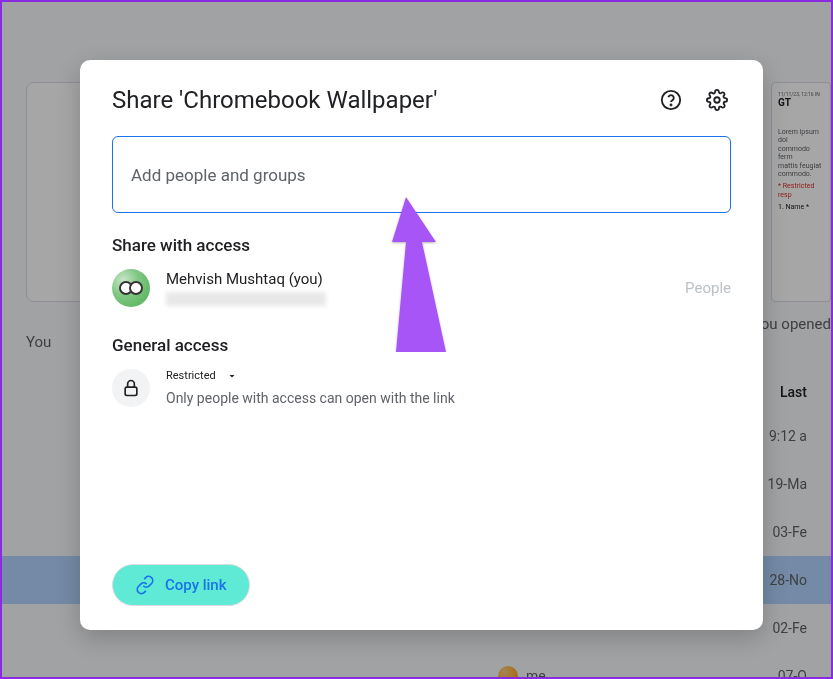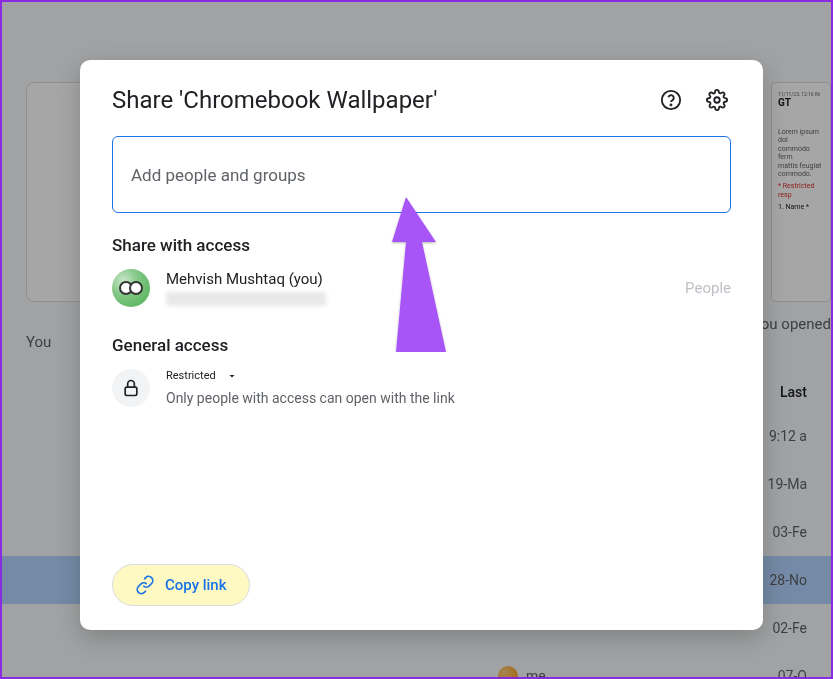--- a/index.html
+++ b/index.html
@@ -37,21 +37,21 @@
     .person-email { width: 160px; height: 14px; background: #e8e8e8; border-radius: 2px; filter: blur(2px); }
     .person-role { font-size: 15px; color: #bdc1c6; }
     .general-section { margin-bottom: auto; }
     .access-row { display: flex; align-items: flex-start; gap: 16px; }
     .access-icon-wrap { width: 38px; height: 38px; border-radius: 50%; background: #f1f3f4; display: flex; align-items: center; justify-content: center; }
     .access-details { display: flex; flex-direction: column; gap: 8px; }
     .access-select { display: flex; align-items: center; gap: 10px; cursor: pointer; }
     .access-label { font-size: 11px; color: #202124; }
     .access-desc { font-size: 14px; color: #5f6368; }
     .modal-footer { display: flex; justify-content: space-between; align-items: center; margin-top: 24px; }
-    .copy-link-btn { display: flex; align-items: center; gap: 10px; border: 1px solid #dadce0; border-radius: 22px; height: 42px; padding: 0 22px; background: #fef9c3; cursor: pointer; color: #1a73e8; font-size: 15px; font-weight: 500; }
+    .copy-link-btn { display: flex; align-items: center; gap: 10px; border: 1px solid #dadce0; border-radius: 22px; height: 42px; padding: 0 22px; background: #5eead4; cursor: pointer; color: #1a73e8; font-size: 15px; font-weight: 500; }
     .done-btn { border: none; border-radius: 22px; height: 42px; padding: 0 28px; background: #1a73e8; color: #fff; font-size: 15px; font-weight: 500; cursor: pointer; }
     .arrow-annotation { position: absolute; top: 195px; left: 364px; width: 110px; height: 155px; pointer-events: none; z-index: 100; }
     .bg-me-avatar { width: 20px; height: 20px; border-radius: 50%; background: radial-gradient(circle at 30% 30%, #ffcc80 0%, #ff9800 100%); margin-right: 8px; }
   </style>
 </head>
 <body>
 
 <div class="backdrop">
   <div class="bg-content">
     <div style="position:absolute; top:95px; left:38px; display:flex; align-items:center; gap:8px;">

